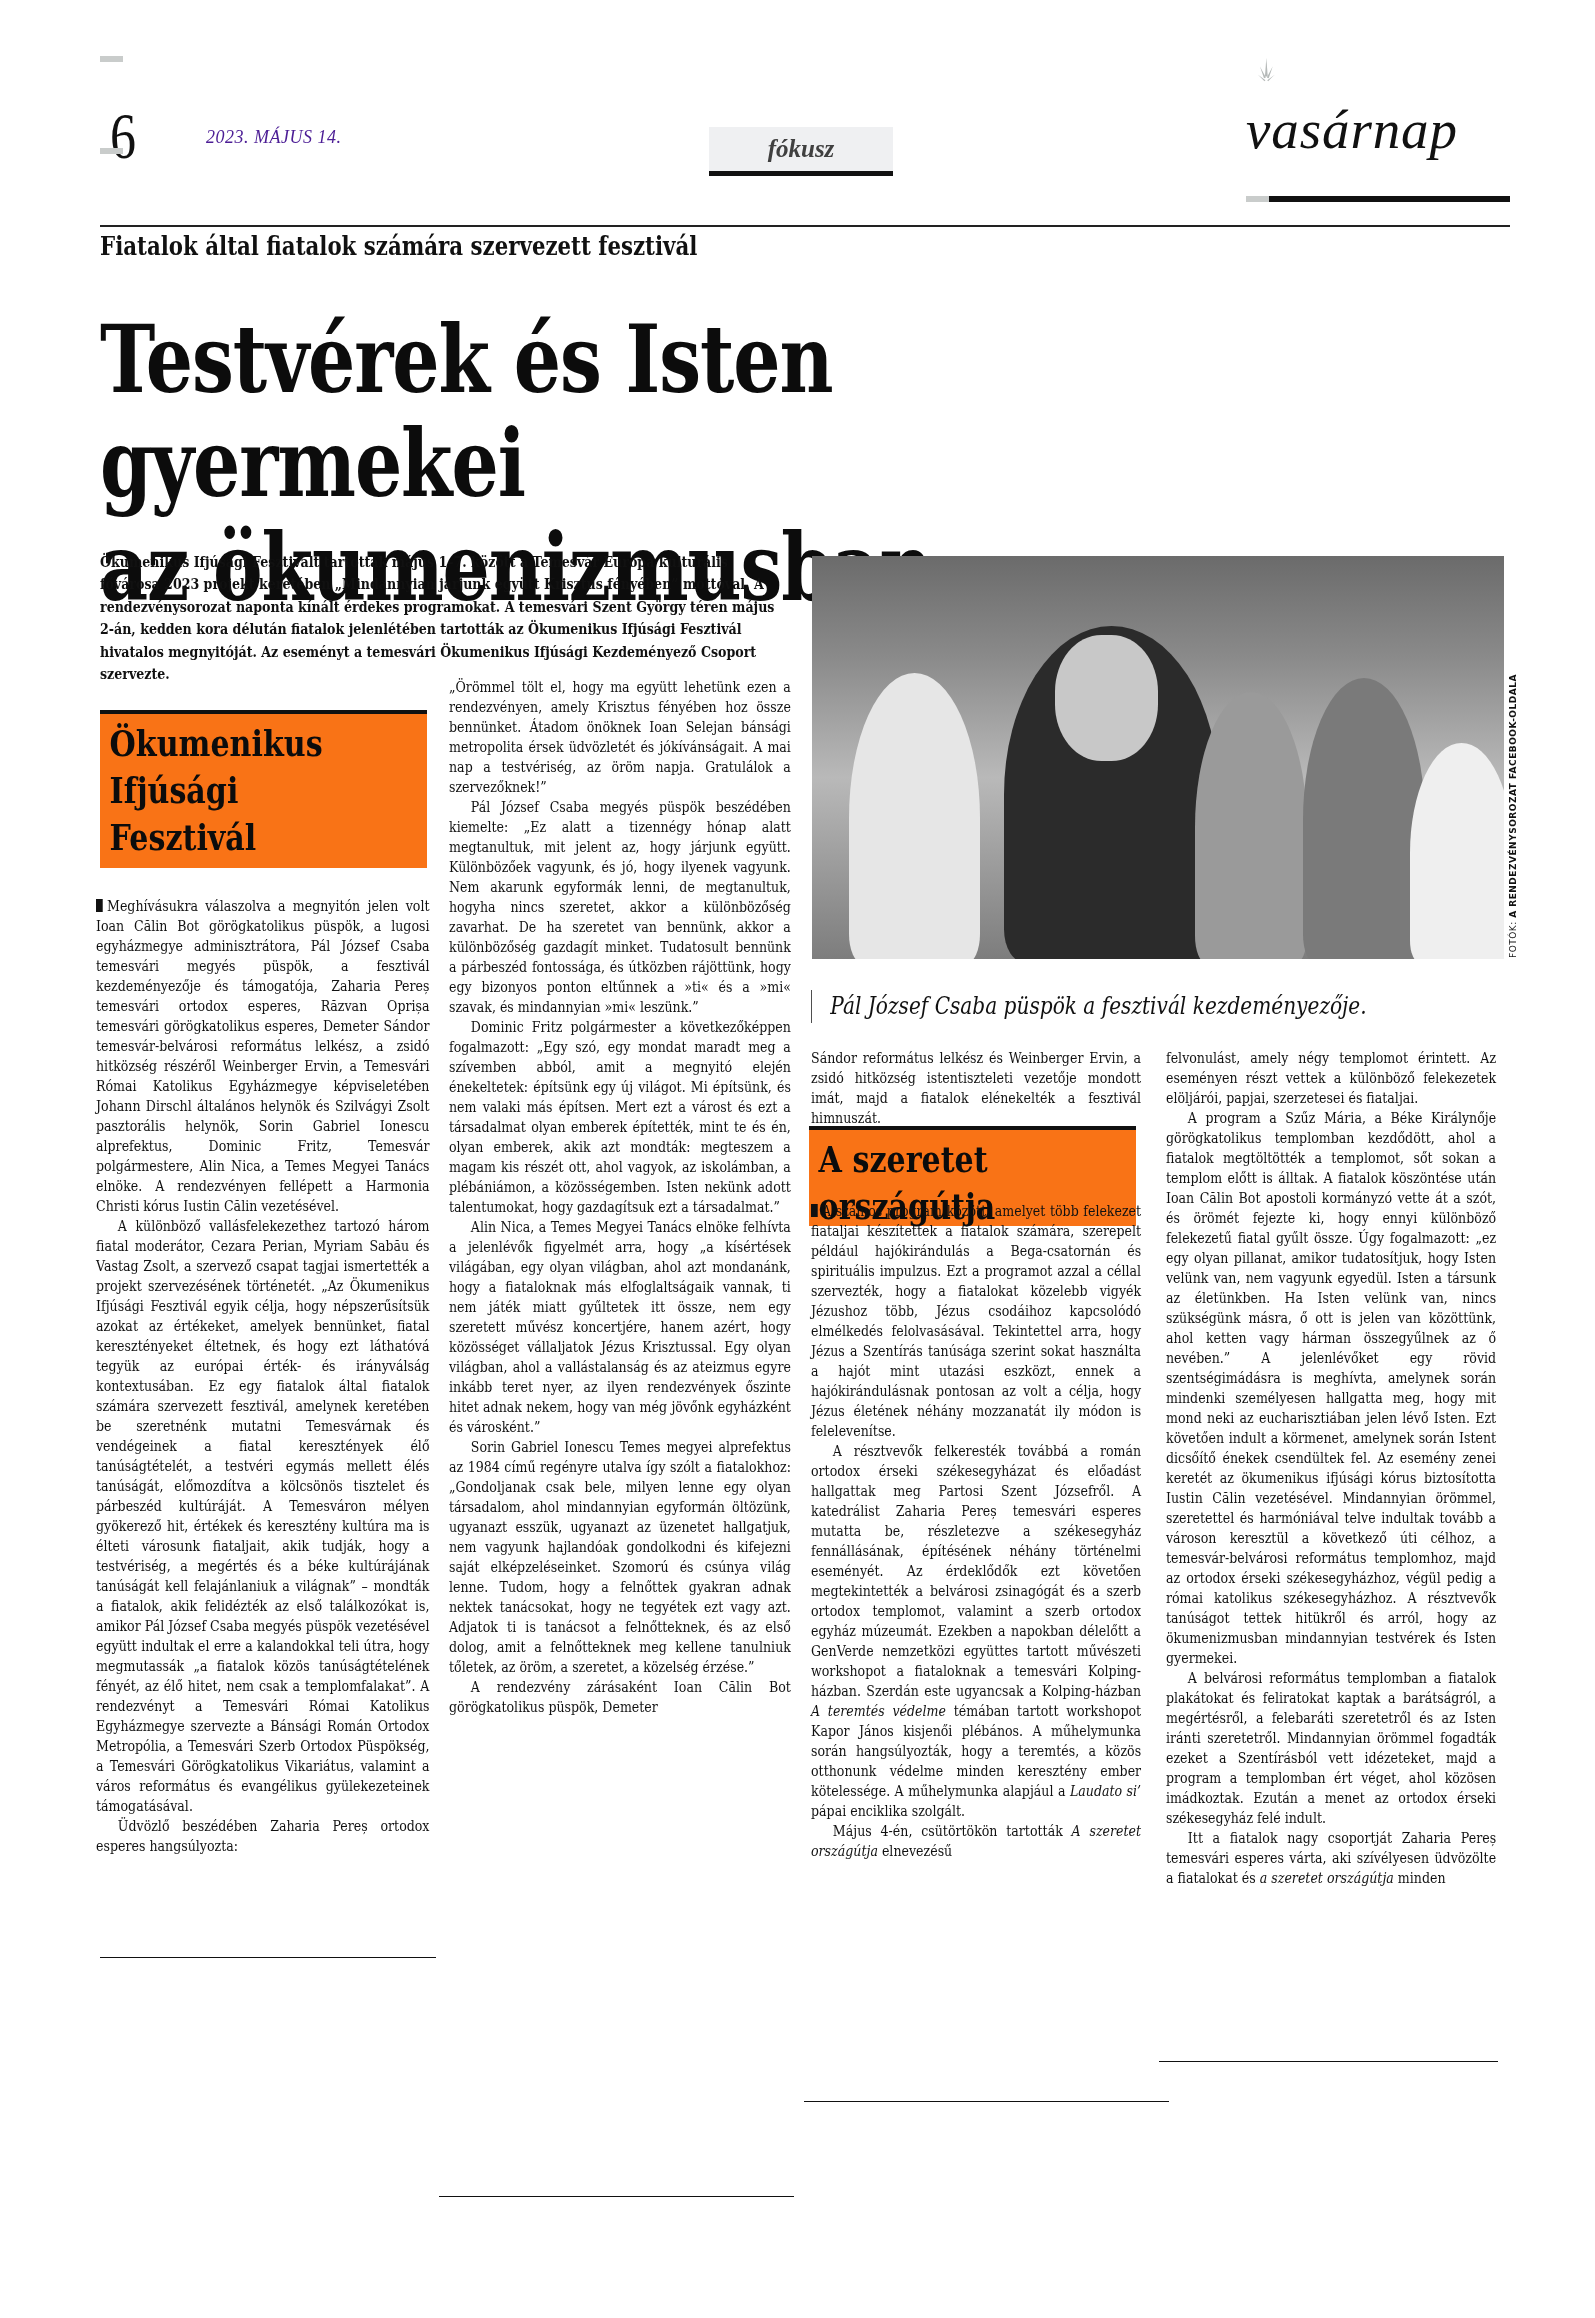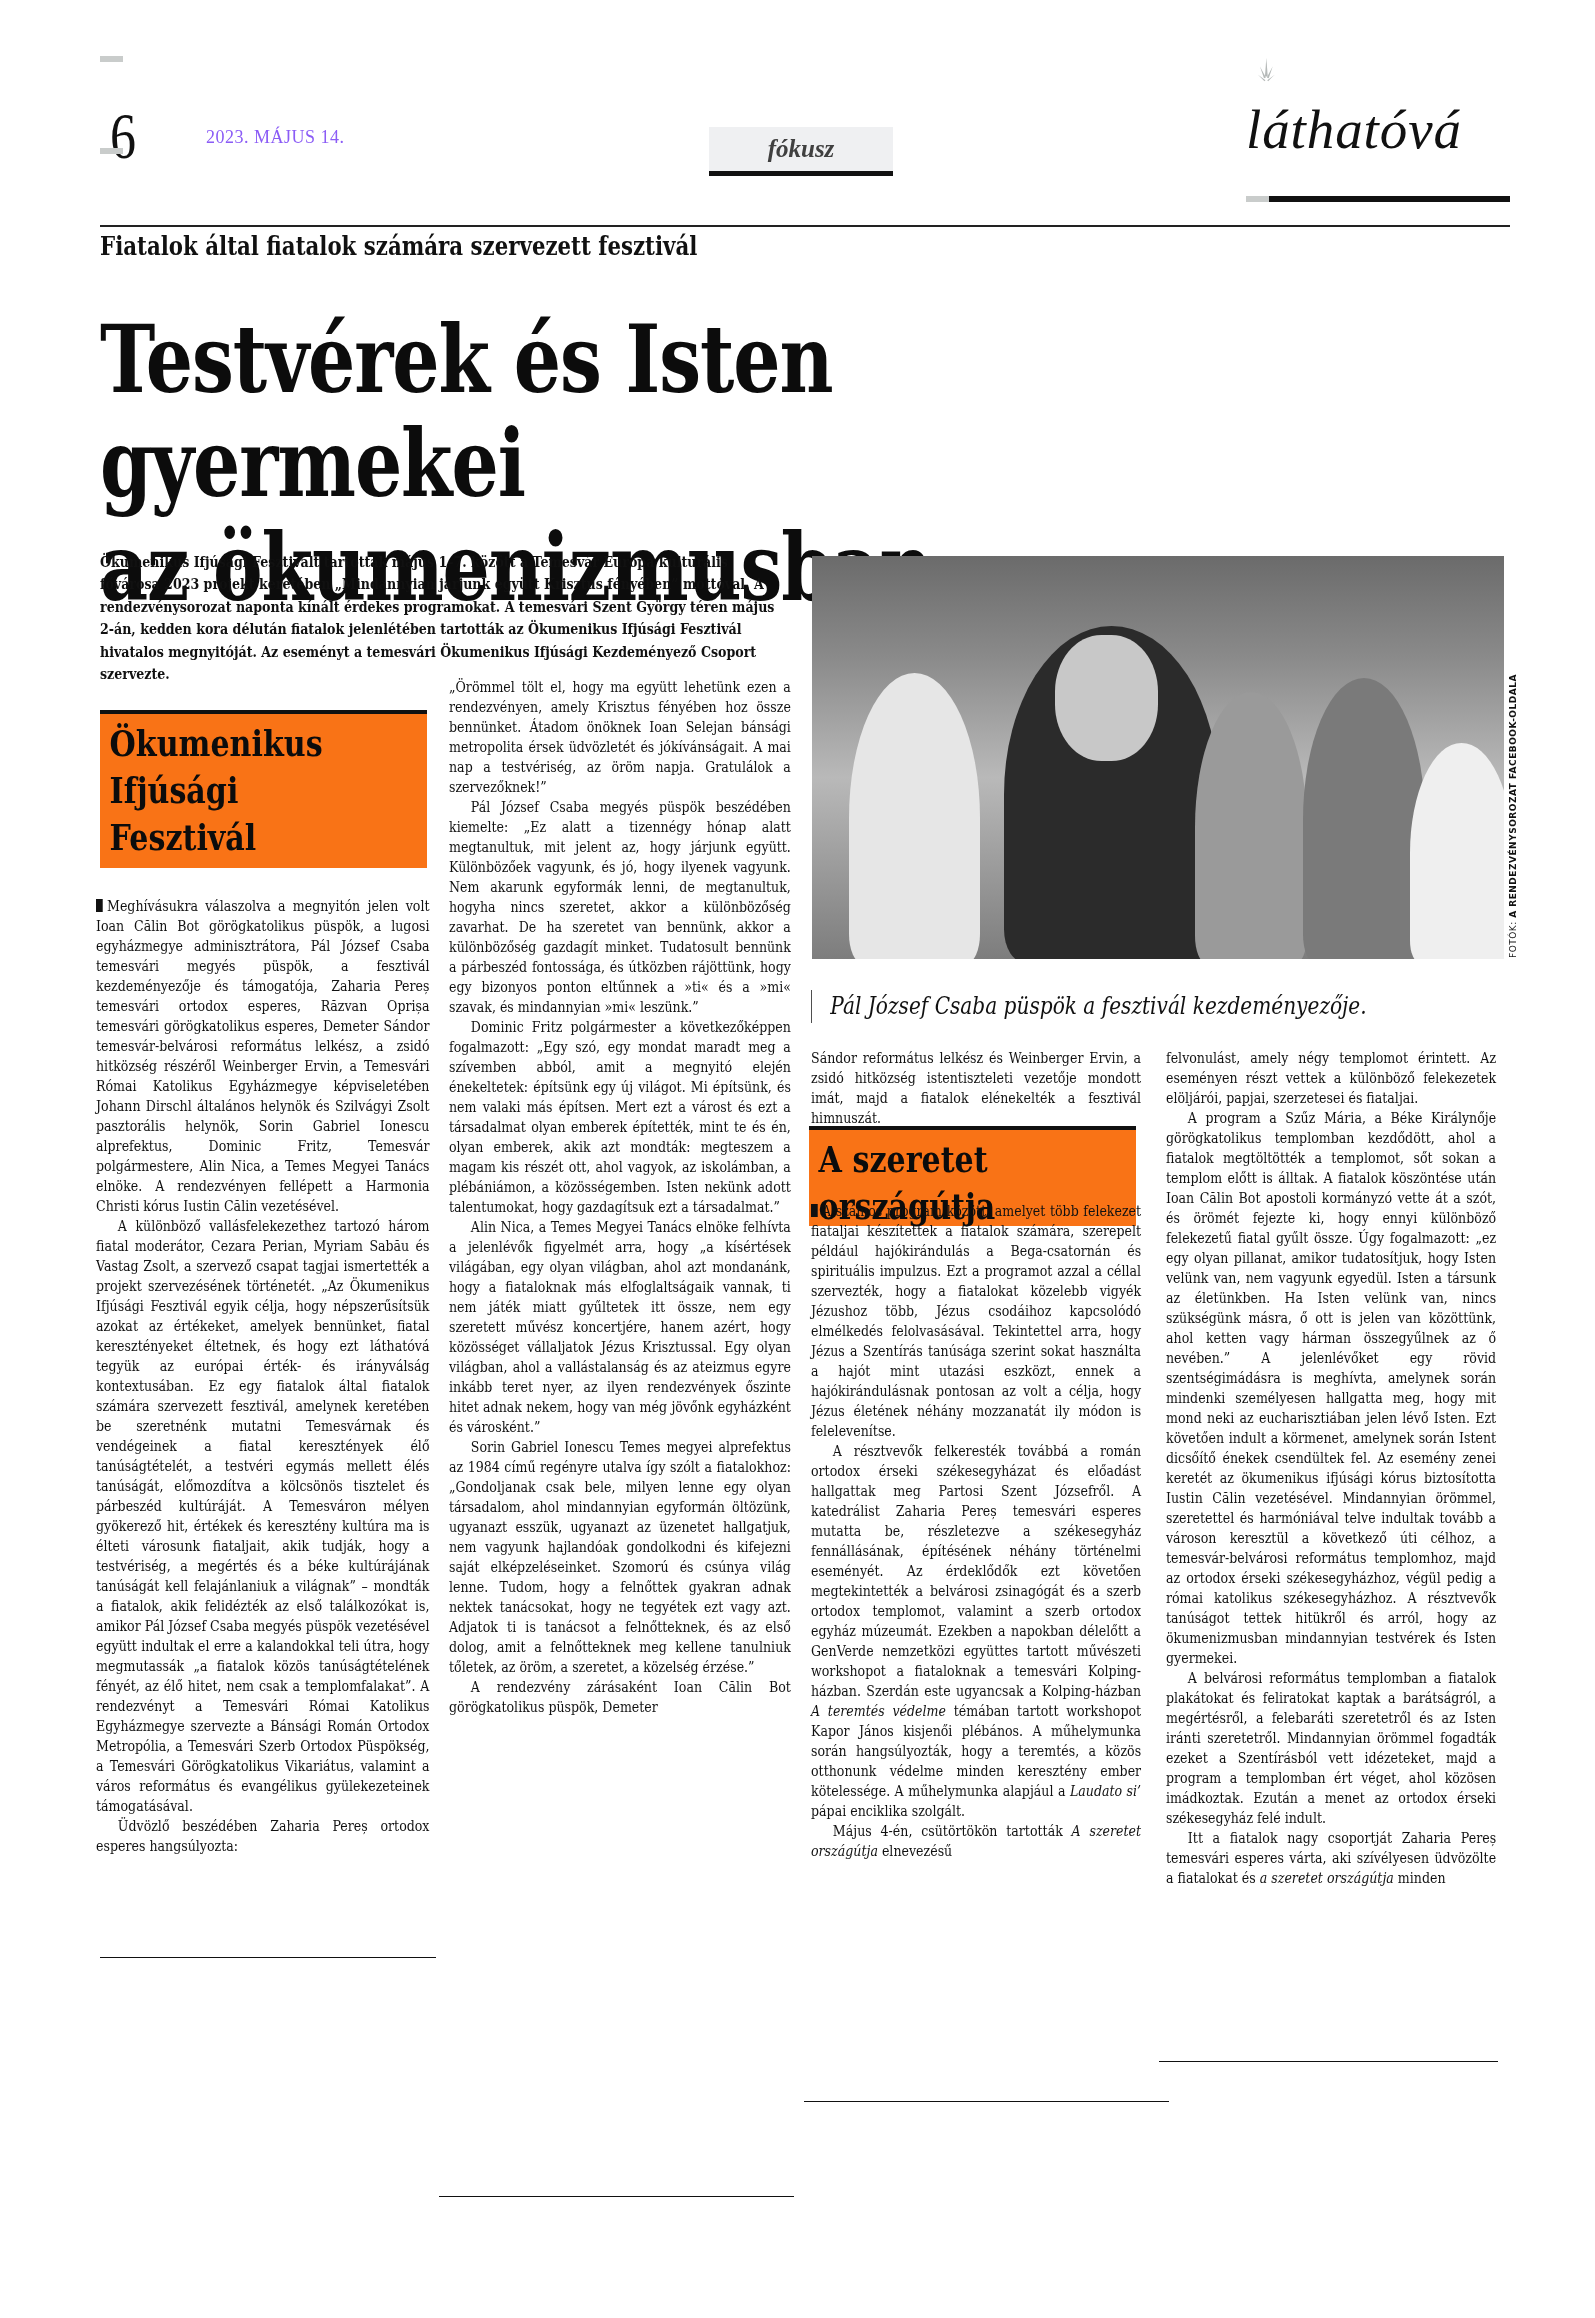--- a/index.html
+++ b/index.html
@@ -2,21 +2,21 @@
 <html style="font-size:7.5px"><head>
 <meta charset="utf-8">
 <style>
   html, body { margin: 0; padding: 0; background: #ffffff; }
   body { width: 1595px; height: 2319px; position: relative; overflow: hidden; color: #111; }
   .abs { position: absolute; }
 
   
   .pg-bar { position: absolute; left: 100px; width: 23.4px; height: 5.6px; background: #c9cccb; }
   .pg-num { left: 110px; top: 104px; font-family: "Liberation Serif", serif; font-size: 65px; line-height: 1; color: #111; transform: scaleX(0.8); transform-origin: left top; }
-  .date { left: 206px; top: 127px; font-family: "Liberation Serif", serif; font-size: 18px; letter-spacing: 0.5px; color: #8b5cf6; }
+  .date { left: 206px; top: 127px; font-family: "Liberation Serif", serif; font-size: 18px; letter-spacing: 0.5px; color: #4c1d95; font-style: italic; }
   .section-box { left: 709px; top: 127px; width: 184px; height: 44px; background: #eff0f2; border-bottom: 5.1px solid #111; display:flex; align-items:center; justify-content:center; }
   .section-label { font-family: "Liberation Serif", serif; font-style: italic; font-weight: bold; font-size: 25px; color: #404040; }
   .brand { left: 1246px; top: 98px; font-family: "Liberation Serif", serif; font-style: italic; font-size: 55px; color: #111; letter-spacing: 0.9px; }
   .brand-rule { left: 1246px; top: 196px; width: 264px; height: 5.6px; background: #111; }
   .brand-rule-grey { left: 1246px; top: 196px; width: 23.4px; height: 5.6px; background: #c9cccb; }
   .header-rule { left: 100px; top: 234px; width: 1410px; height: 1.9px; background: #222; }
 
   .kicker { left: 100px; top: 224px; font-family: "DejaVu Serif", serif; font-weight: bold; font-size: 26px; color: #111; transform: scaleX(0.82); transform-origin: left top; white-space: nowrap; top: 228px; }
   .headline { left: 100px; top: 308px; width: 1402px; font-family: "DejaVu Serif", serif; font-weight: bold; font-size: 93px; line-height: 104px; color: #0c0c0c; letter-spacing: -1.4px; transform: scaleX(0.8); transform-origin: left top; }
 
@@ -54,21 +54,21 @@
   <svg width="18.7" height="37" viewBox="0 0 40 80">
       <g fill="#b5b9b8">
         <path d="M20 0 L23 40 L17 40 Z"></path>
         <path d="M6 18 L19 42 L15 44 Z"></path>
         <path d="M34 18 L21 42 L25 44 Z"></path>
         <path d="M2 36 L18 48 L16 50 Z"></path>
         <path d="M38 36 L22 48 L24 50 Z"></path>
       </g>
     </svg>
 </div>
-<div class="abs brand">láthatóvá</div>
+<div class="abs brand">vasárnap</div>
 <div class="abs brand-rule"></div>
 <div class="abs brand-rule-grey"></div>
 <div class="abs header-rule" style="top:225px;"></div>
 
 <div class="abs kicker" style="top:231px;">Fiatalok által fiatalok számára szervezett fesztivál</div>
 <div class="abs headline">
   <div>Testvérek és Isten gyermekei</div>
   <div>az ökumenizmusban</div>
 </div>
 

